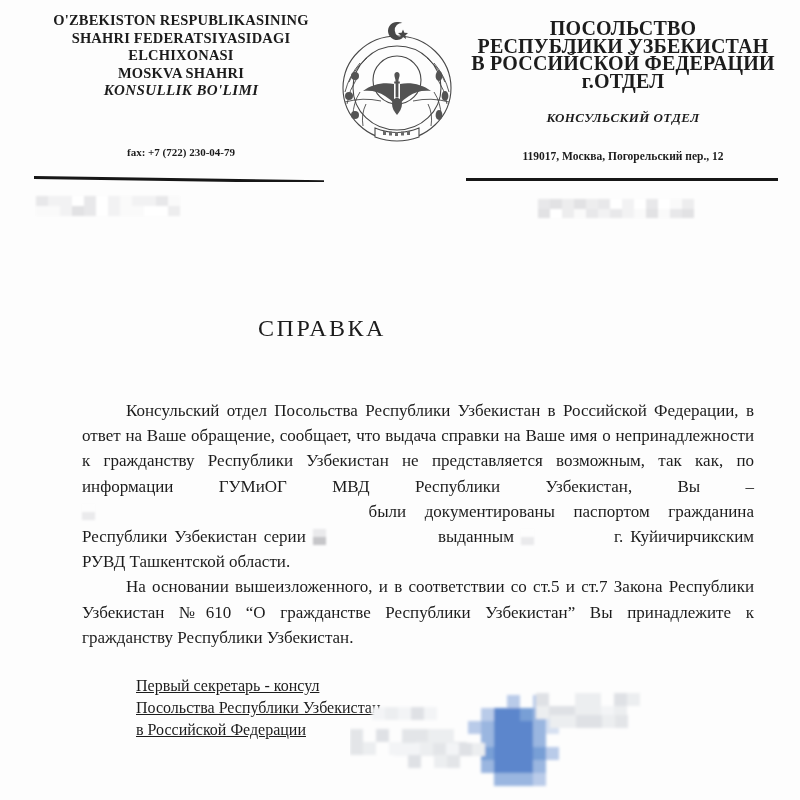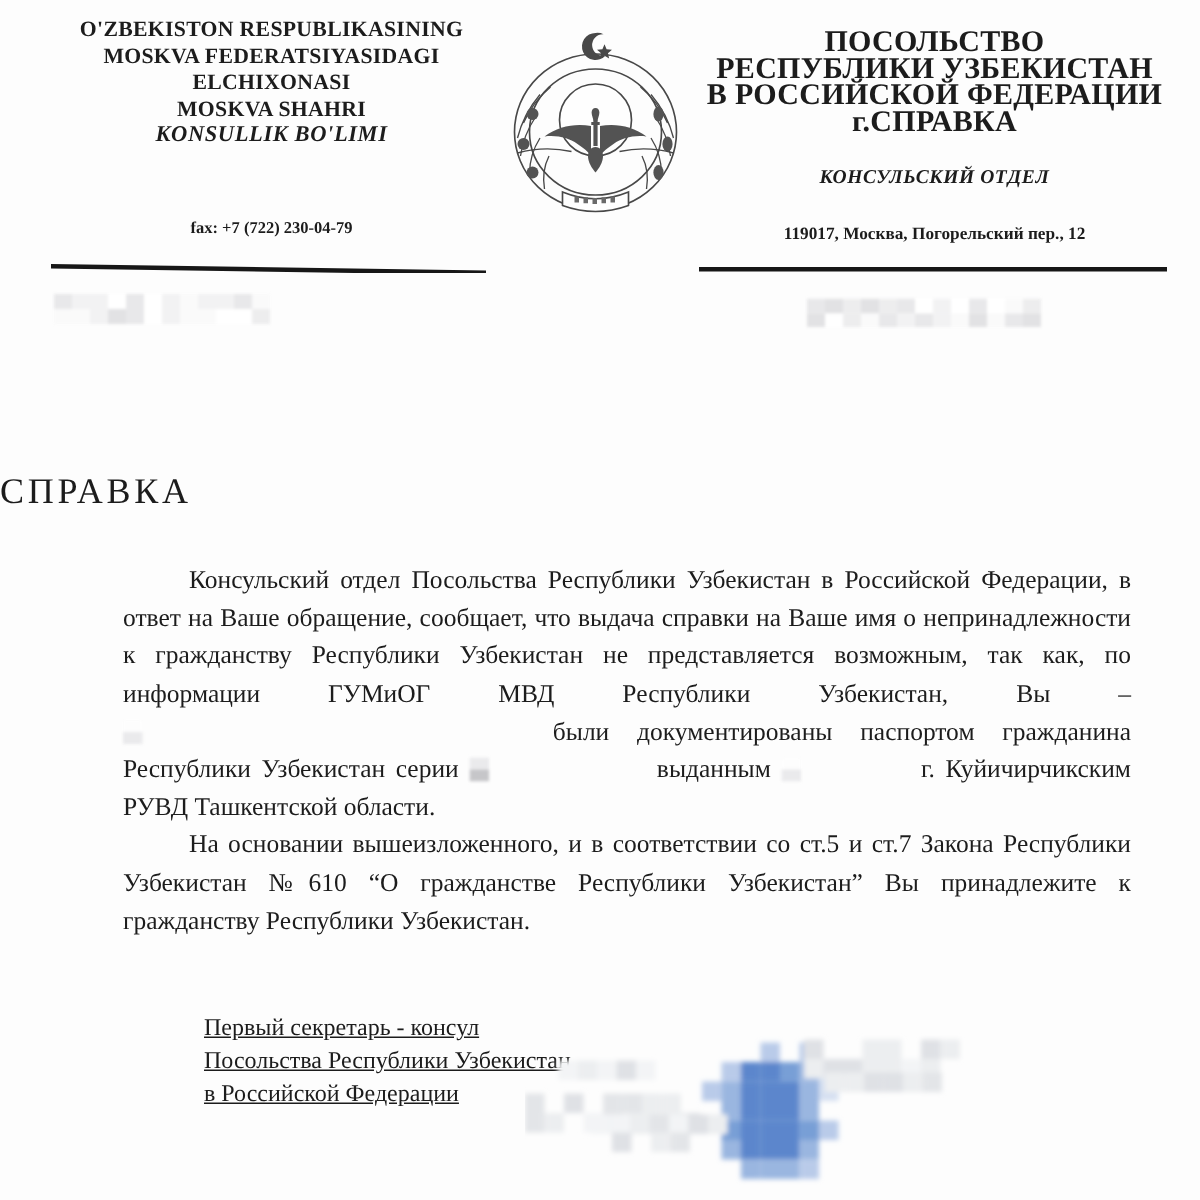--- a/index.html
+++ b/index.html
@@ -146,28 +146,28 @@
     display: block;
     box-sizing: border-box;
   }
 
   
   .doc-title {
     position: absolute;
     top: 315px;
     left: 0;
     width: 644px;
-    text-align: left;
+    text-align: center;
     font-size: 24px;
     letter-spacing: 2.5px;
   }
   .body-text {
     position: absolute;
     left: 82px;
-    top: 374px;
+    top: 398px;
     width: 672px;
     font-size: 17px;
     line-height: 25.2px;
     text-align: justify;
   }
   .body-text p {
     margin: 0;
     text-indent: 44px;
   }
   .body-text p + p { margin-top: 0px; }
@@ -205,35 +205,35 @@
 </style>
 </head>
 <body>
 
 <div class="page">
 
   <div class="letterhead">
 
     <div class="head-left">
       <div class="org-line">O'ZBEKISTON RESPUBLIKASINING</div>
-      <div class="org-line">MOSKVA FEDERATSIYASIDAGI</div>
+      <div class="org-line">SHAHRI FEDERATSIYASIDAGI</div>
       <div class="org-line">ELCHIXONASI</div>
       <div class="org-line">MOSKVA SHAHRI</div>
       <div class="dept-line">KONSULLIK BO'LIMI</div>
     </div>
 
     <div class="contact-left contact">
       <div>fax: +7 (722) 230-04-79</div>
     </div>
 
     <div class="head-right">
       <div class="org-line">ПОСОЛЬСТВО</div>
       <div class="org-line">РЕСПУБЛИКИ УЗБЕКИСТАН</div>
       <div class="org-line">В РОССИЙСКОЙ ФЕДЕРАЦИИ</div>
-      <div class="org-line">г.СПРАВКА</div>
+      <div class="org-line">г.ОТДЕЛ</div>
       <div class="dept-line">КОНСУЛЬСКИЙ ОТДЕЛ</div>
     </div>
 
     <div class="contact-right contact">
       <div class="addr">119017, Москва, Погорельский пер., 12</div>
     </div>
 
     <div class="emblem">
       <svg viewBox="0 0 128 132" xmlns="http://www.w3.org/2000/svg">
         <g fill="none" stroke="#2e2e2e" stroke-width="1.1">

